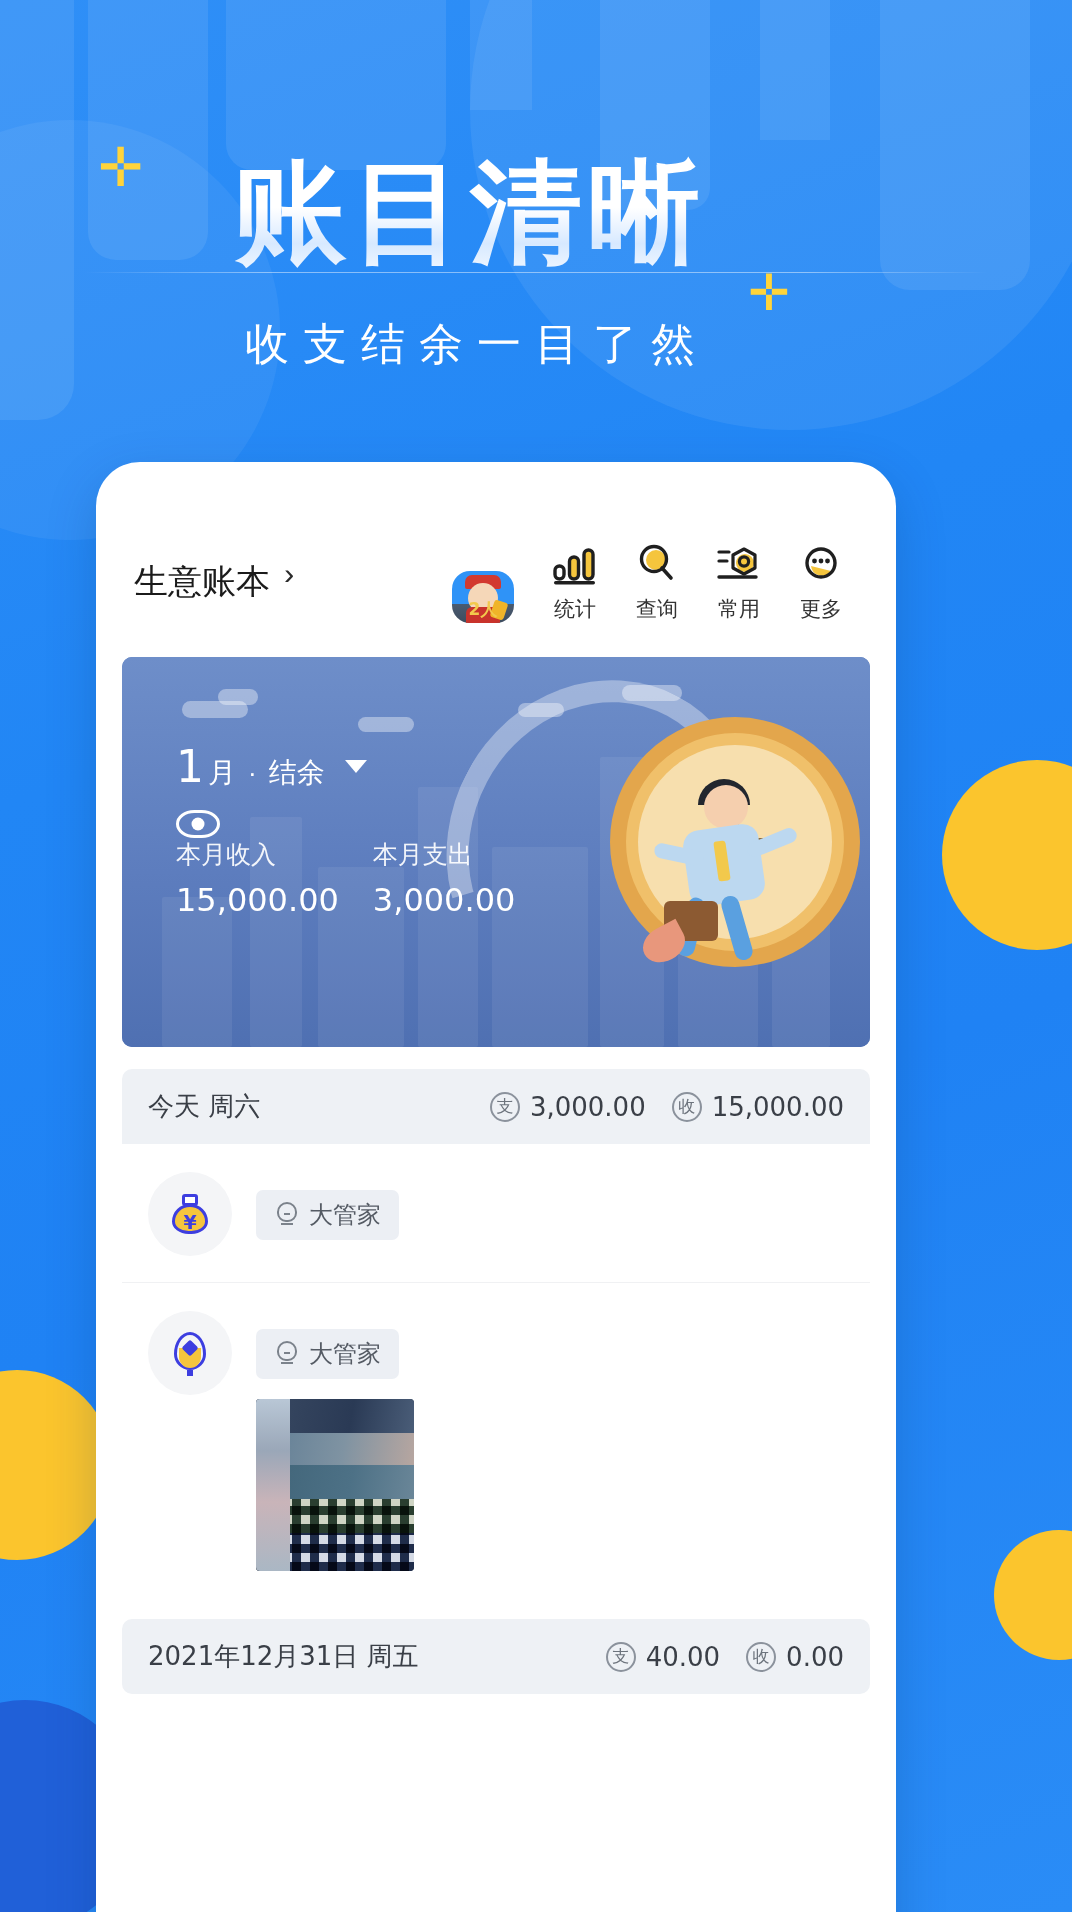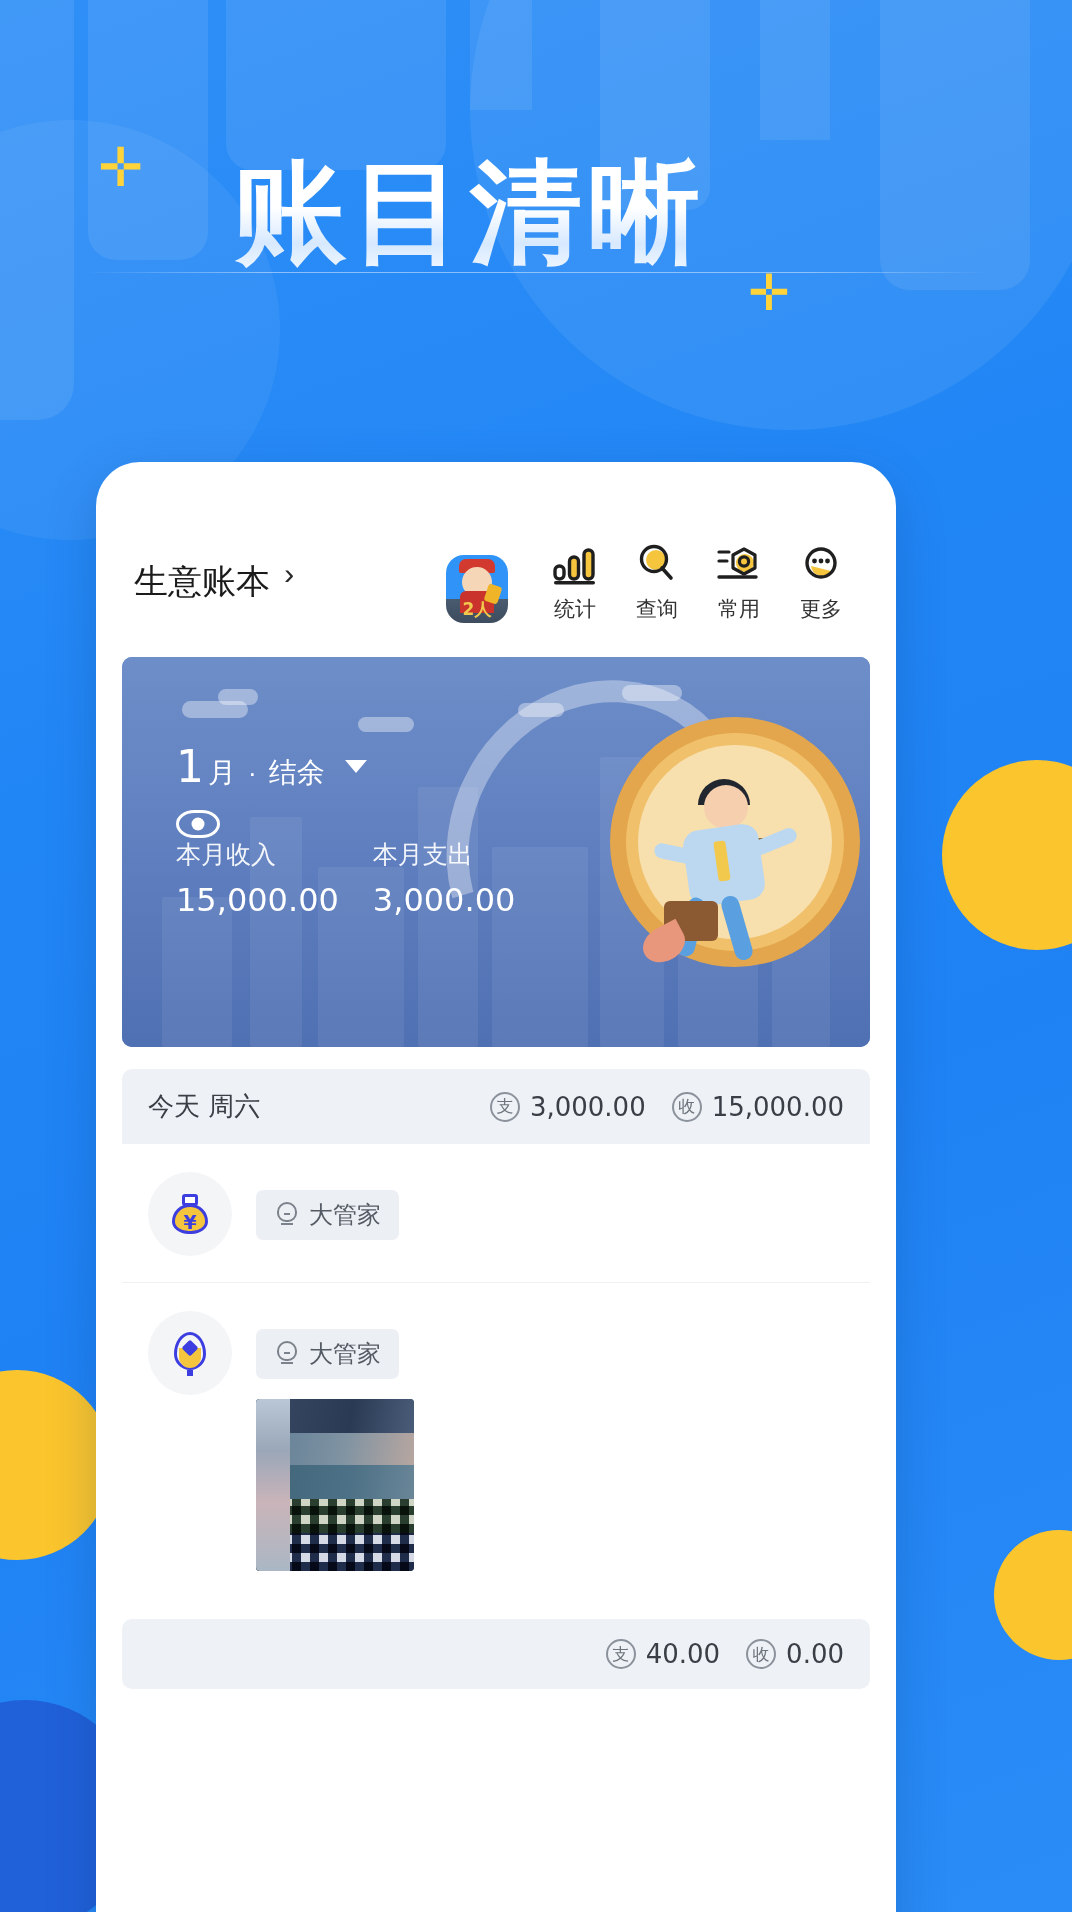--- a/index.html
+++ b/index.html
@@ -76,21 +76,21 @@
     font-size: 34px; color: #1b1b1b; font-weight: 500; white-space: nowrap;
     font-family: Liberation Mono, monospace;
   }
   .chev { font-size: 30px; color: #2b2b2b; font-weight: 300; margin-left: 6px; }
   .header-tools { display: flex; align-items: flex-end; gap: 0; margin-left: auto; }
   .tool { width: 82px; display: flex; flex-direction: column; align-items: center; gap: 9px; }
   .tool-label { font-size: 21px; color: #333; font-family: "DejaVu Sans","Liberation Sans",sans-serif; }
   .tool-ico { height: 46px; display: flex; align-items: flex-end; justify-content: center; }
 
   .avatar {
-    width: 62px; height: 68px; border-radius: 18px; margin-right: 26px;
+    width: 62px; height: 52px; border-radius: 18px; margin-right: 20px;
     background: linear-gradient(180deg, #2f93f7 0%, #2f93f7 64%, #4a5b70 64%, #3d4c5e 100%);
     position: relative; overflow: hidden; flex: none;
   }
   .av-face { position: absolute; left: 50%; top: 12px; transform: translateX(-50%);
              width: 30px; height: 30px; border-radius: 50%; background: #f5d7b8; }
   .av-hat  { position: absolute; left: 50%; top: 4px; transform: translateX(-50%);
              width: 36px; height: 14px; border-radius: 7px 7px 2px 2px; background: #d2392f; }
   .av-body { position: absolute; left: 50%; top: 36px; transform: translateX(-50%);
              width: 34px; height: 22px; border-radius: 6px 6px 0 0; background: #c9332b; }
   .av-coin { position: absolute; right: 8px; top: 30px; width: 14px; height: 18px;
@@ -240,20 +240,21 @@
   <div class="yellow-ball-l"></div>
   <div class="yellow-ball-r2"></div>
   <div class="blue-ball-l"></div>
   <div class="sparkle sp1">✛</div>
   <div class="sparkle sp2">✛</div>
 </div>
 
 <div class="hero">
   <div class="hero-title">账目清晰</div>
   <div class="hero-rule"></div>
+  <div class="hero-sub">收支结余一目了然</div>
 </div>
 
 <div class="phone">
 
   <div class="app-header">
     <div class="book-title">
       <span>生意账本</span>
       <span class="chev">›</span>
     </div>
 
@@ -453,20 +454,21 @@
             <div class="ph-strip" style="top:100px; height:34px; background:repeating-linear-gradient(90deg,#2e4436 0 9px,#e6e9e0 9px 18px), repeating-linear-gradient(0deg,#2e4436 0 9px,#e6e9e0 9px 18px); background-blend-mode:multiply;"></div>
             <div class="ph-strip" style="top:134px; height:38px; background:repeating-linear-gradient(90deg,#22304e 0 9px,#e9ecf2 9px 18px), repeating-linear-gradient(0deg,#22304e 0 9px,#e9ecf2 9px 18px); background-blend-mode:multiply;"></div>
             <div style="position:absolute; left:0; top:0; width:34px; height:100%; background:linear-gradient(180deg,#b9c7d6,#9aa7b8 30%,#c9b4b9 60%,#aab7c4);"></div>
           </div>
         </div>
       </div>
     </div>
 
     <div class="day-card" style="margin-top:22px;">
       <div class="day-head">
+        <span>2021年12月31日 周五</span>
         <span class="day-sums">
           <span class="sum">
             <span class="badge-o">支</span>
             <span>40.00</span>
           </span>
           <span class="sum">
             <span class="badge-o">收</span>
             <span>0.00</span>
           </span>
         </span>

